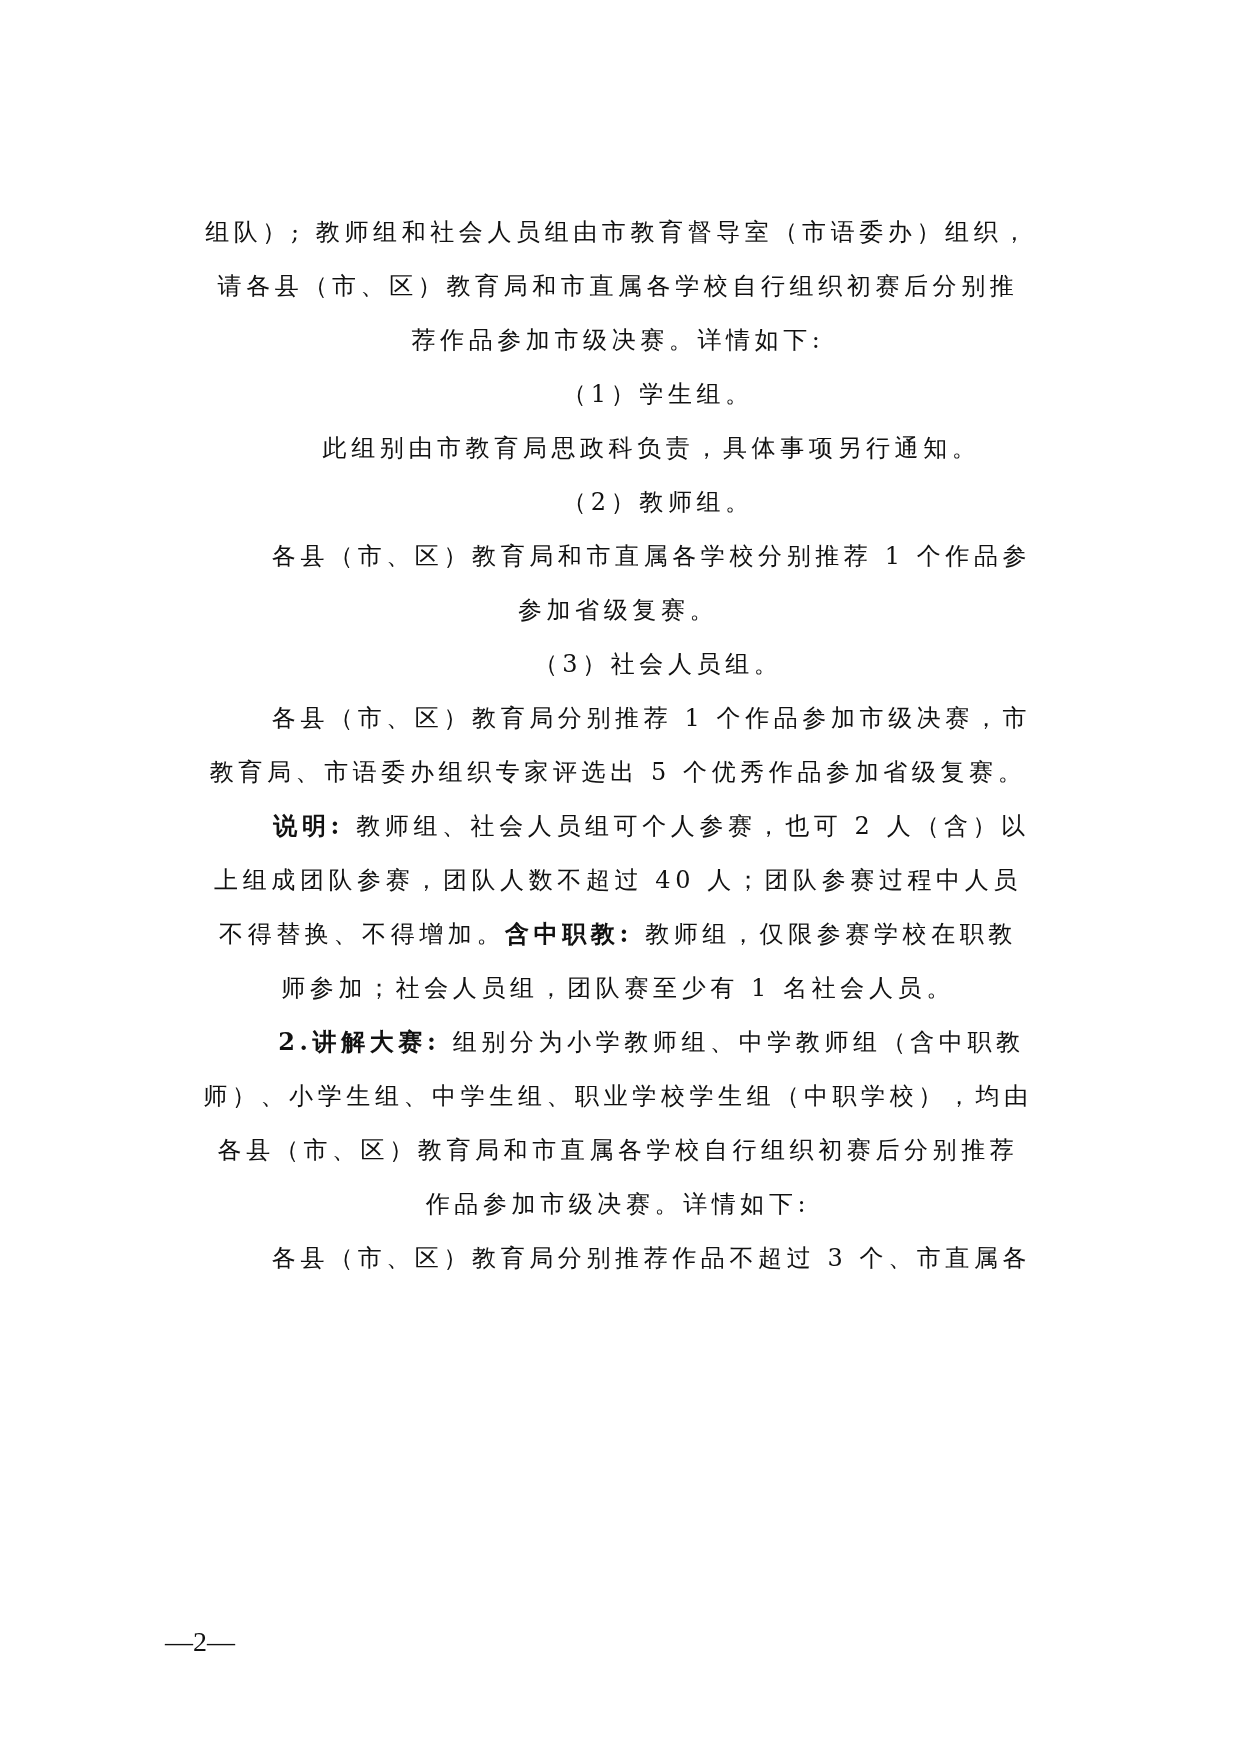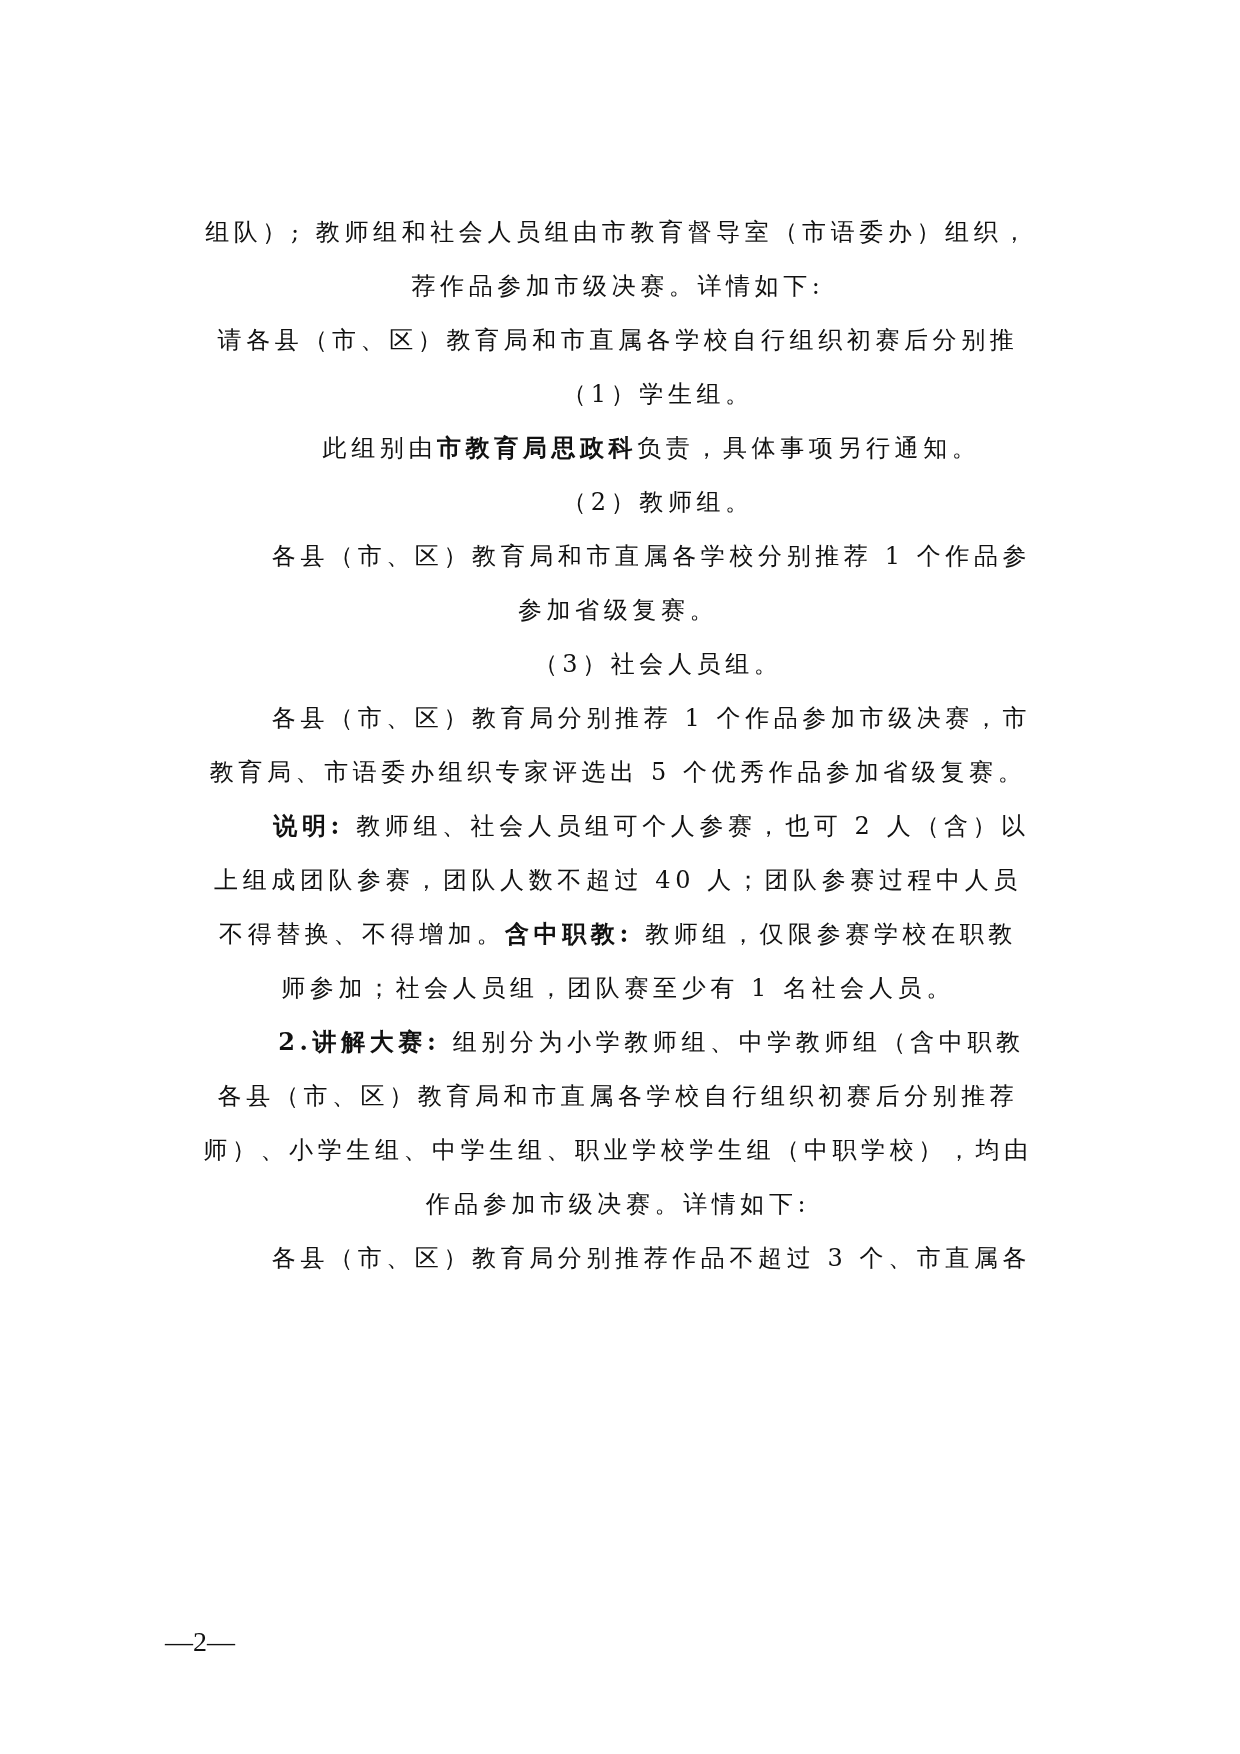--- a/index.html
+++ b/index.html
@@ -13,34 +13,34 @@
   }
   .line {
     height: 54px; line-height: 54px;
     font-size: 24px;
     letter-spacing: 4.6px;
     white-space: nowrap;
     text-align: center;
   }
   .indent { padding-left: 67px; }
   .indent-sub { padding-left: 80px; }
-  .em-bold { font-weight: bold; font-family: "DejaVu Sans", "Liberation Sans", sans-serif; }
+  .em-bold { font-weight: normal; font-family: "DejaVu Sans", "Liberation Sans", sans-serif; }
   .em-kai { font-weight: bold; }
   .page-number {
     position: absolute; left: 165px; top: 1626px;
     font-size: 28px; font-family: "Liberation Serif", serif; letter-spacing: 0;
   }
 </style>
 </head>
 <body>
 
 <div class="page-body">
   <div class="line">组队）; 教师组和社会人员组由市教育督导室（市语委办）组织，</div>
+  <div class="line">请各县（市、区）教育局和市直属各学校自行组织初赛后分别推</div>
   <div class="line">荐作品参加市级决赛。详情如下:</div>
-  <div class="line">请各县（市、区）教育局和市直属各学校自行组织初赛后分别推</div>
   <div class="line indent-sub">（1）学生组。</div>
   <div class="line indent">
     <span>此组别由</span><span class="em-bold">市教育局思政科</span><span>负责，具体事项另行通知。</span>
   </div>
   <div class="line indent-sub">（2）教师组。</div>
   <div class="line indent">各县（市、区）教育局和市直属各学校分别推荐 1 个作品参</div>
   <div class="line">参加省级复赛。</div>
   <div class="line indent-sub">（3）社会人员组。</div>
   <div class="line indent">各县（市、区）教育局分别推荐 1 个作品参加市级决赛，市</div>
   <div class="line">教育局、市语委办组织专家评选出 5 个优秀作品参加省级复赛。</div>
@@ -48,19 +48,19 @@
     <span class="em-kai">说明:</span><span> 教师组、社会人员组可个人参赛，也可 2 人（含）以</span>
   </div>
   <div class="line">上组成团队参赛，团队人数不超过 40 人；团队参赛过程中人员</div>
   <div class="line">
     <span>不得替换、不得增加。</span><span class="em-kai">含中职教:</span><span> 教师组，仅限参赛学校在职教</span>
   </div>
   <div class="line">师参加；社会人员组，团队赛至少有 1 名社会人员。</div>
   <div class="line indent">
     <span class="em-kai">2.讲解大赛:</span><span> 组别分为小学教师组、中学教师组（含中职教</span>
   </div>
+  <div class="line">师）、小学生组、中学生组、职业学校学生组（中职学校），均由</div>
   <div class="line">各县（市、区）教育局和市直属各学校自行组织初赛后分别推荐</div>
-  <div class="line">师）、小学生组、中学生组、职业学校学生组（中职学校），均由</div>
   <div class="line">作品参加市级决赛。详情如下:</div>
   <div class="line indent">各县（市、区）教育局分别推荐作品不超过 3 个、市直属各</div>
 </div>
 
 <div class="page-number">—2—</div>
 
 </body></html>

